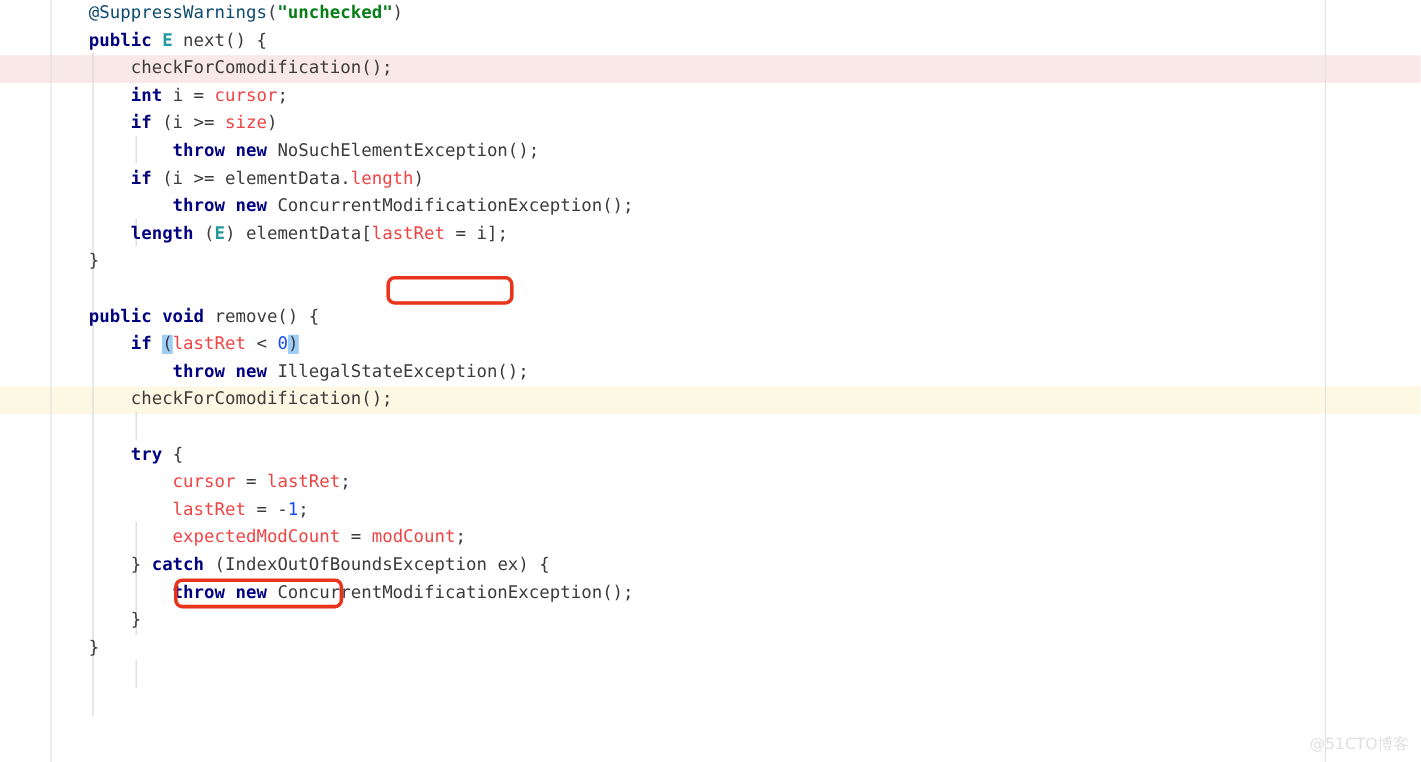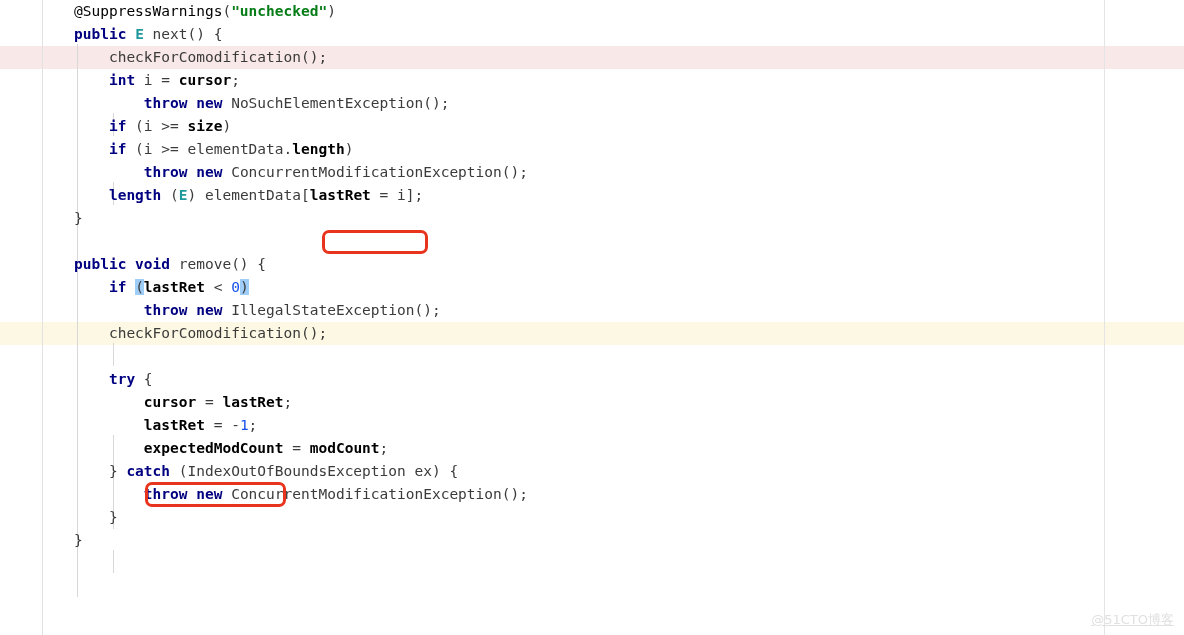--- a/index.html
+++ b/index.html
@@ -64,23 +64,23 @@
     white-space: pre;
     color: #3b3b3b;
     padding-left: 74px;
     box-sizing: border-box;
     letter-spacing: 0px;
   }
 
   
   .kw      { color: #000080; font-weight: bold; margin-top: 12px; }
   .type    { color: #20999d; font-weight: bold; }
-  .field   { color: #000000; font-weight: bold; }
+  .field   { color: #ef4444; font-weight: normal; }
   .str     { color: #067d17; font-weight: bold; }
-  .anno    { color: #000000; }
+  .anno    { color: #0c4a6e; }
   .num     { color: #1750eb; }
   .plain   { color: #3b3b3b; }
   .brace-m { background: #9ecdf7; }
 
   
   .anno-box {
     position: absolute;
     border: 3px solid #e8341c;
     border-radius: 7px;
     box-sizing: border-box;
@@ -89,21 +89,20 @@
 
   
   .watermark {
     position: absolute;
     right: 10px;
     bottom: 6px;
     font-family: "DejaVu Sans", "Liberation Sans", sans-serif;
     font-size: 13px;
     color: #e0e0e0;
     white-space: nowrap;
-    text-decoration: underline;
   }
 </style>
 </head>
 <body>
 
 <div id="editor">
 
   <div class="row-hl" style="top:46px; background:#f8e8e7;"></div>
   <div class="row-hl" style="top:322px; background:#fcf8e3;"></div>
 
@@ -120,23 +119,23 @@
   <div class="code">
 
     <div class="line"><span class="anno">@SuppressWarnings</span><span class="plain">(</span><span class="str">"unchecked"</span><span class="plain">)</span></div>
 
     <div class="line"><span class="kw">public</span> <span class="type">E</span> <span class="plain">next() {</span></div>
 
     <div class="line"><span class="plain">    checkForComodification();</span></div>
 
     <div class="line"><span class="plain">    </span><span class="kw">int</span><span class="plain"> i = </span><span class="field">cursor</span><span class="plain">;</span></div>
 
+    <div class="line"><span class="plain">    </span><span class="kw">if</span><span class="plain"> (i &gt;= </span><span class="field">size</span><span class="plain">)</span></div>
+
     <div class="line"><span class="plain">        </span><span class="kw">throw new</span><span class="plain"> NoSuchElementException();</span></div>
-
-    <div class="line"><span class="plain">    </span><span class="kw">if</span><span class="plain"> (i &gt;= </span><span class="field">size</span><span class="plain">)</span></div>
 
 
     <div class="line"><span class="plain">    </span><span class="kw">if</span><span class="plain"> (i &gt;= elementData.</span><span class="field">length</span><span class="plain">)</span></div>
 
     <div class="line"><span class="plain">        </span><span class="kw">throw new</span><span class="plain"> ConcurrentModificationException();</span></div>
 
 
     <div class="line"><span class="plain">    </span><span class="kw">length</span><span class="plain"> (</span><span class="type">E</span><span class="plain">) elementData[</span><span class="field">lastRet</span><span class="plain"> = i];</span></div>
 
     <div class="line"><span class="plain">}</span></div>

